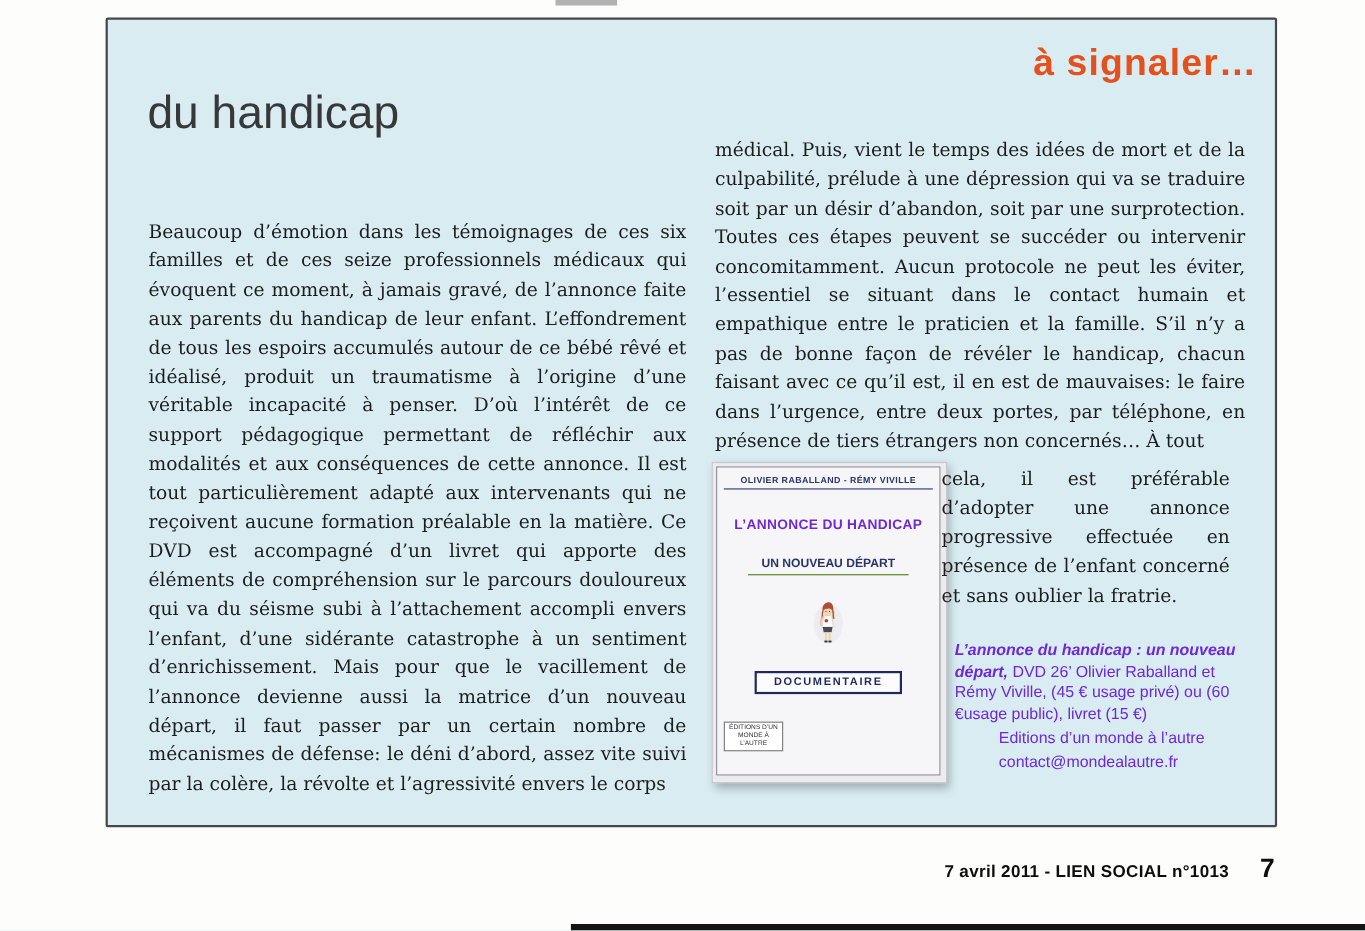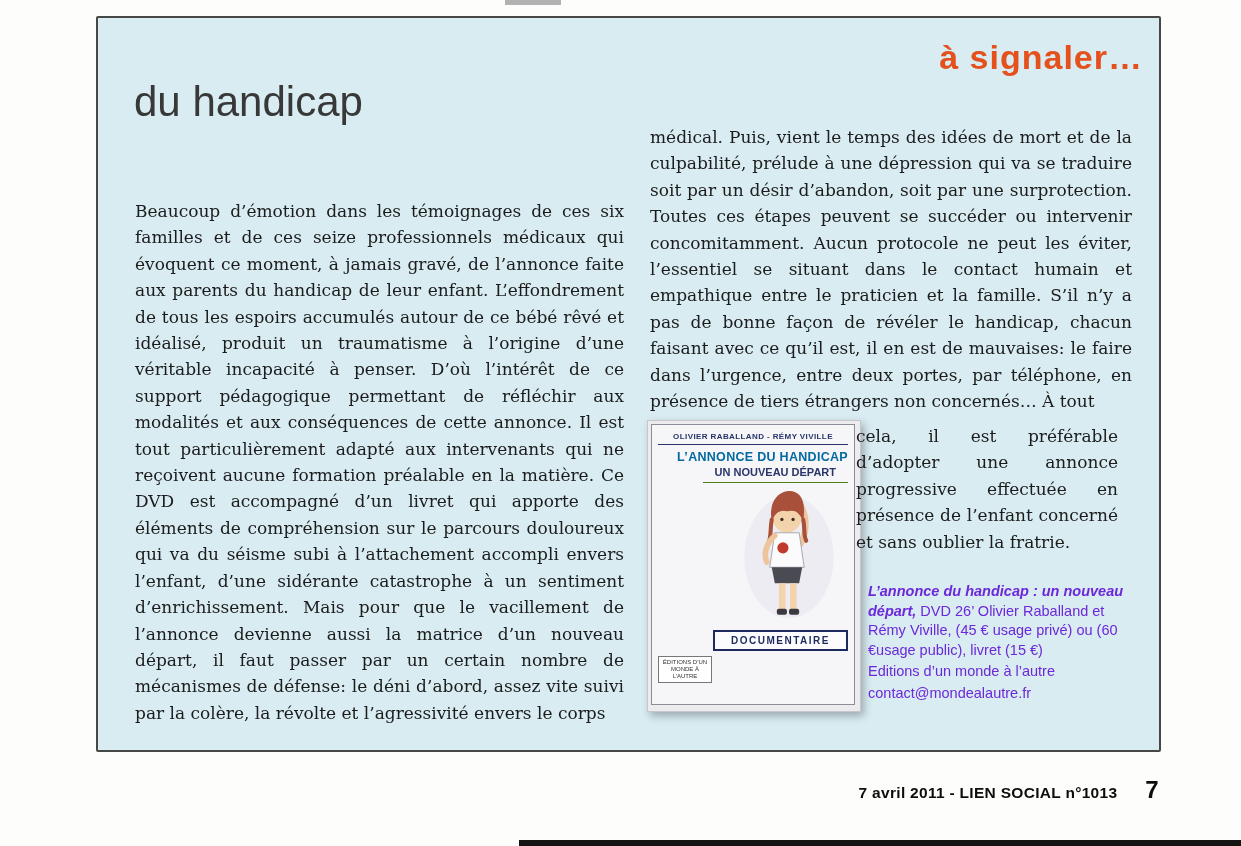--- a/index.html
+++ b/index.html
@@ -31,48 +31,48 @@
   .part2{position:absolute;left:206px;top:299px;width:262px;margin:0;}
   
   .dvd{
     position:absolute;left:-3px;top:296px;width:212px;height:290px;
     background:#ececef;border:1px solid #c6c6cc;
     box-shadow:3px 4px 8px rgba(0,0,0,.28);
   }
   .dvd-card{
     position:absolute;left:3px;top:3px;right:5px;bottom:6px;
     background:#f6f5f8;border:1px solid #8d8d99;
-    display:flex;flex-direction:column;align-items:flex-end;
-    padding:7px 6px 21px;box-sizing:border-box;
+    display:flex;flex-direction:column;align-items:center;
+    padding:7px 6px 21px;box-sizing:border-box;gap:20px;
   }
   .dvd-authors{
     font-size:8px;font-weight:bold;color:#27356b;letter-spacing:.4px;
     border-bottom:1px solid #27356b;padding-bottom:3px;width:100%;text-align:center;
   }
-  .dvd-title{margin-top:5px;font-size:12.5px;font-weight:bold;color:#0369a1;letter-spacing:.3px;text-align:center;}
+  .dvd-title{margin-top:5px;font-size:12.5px;font-weight:bold;color:#6d28d9;letter-spacing:.3px;text-align:center;}
   .dvd-subtitle{
     font-size:11px;font-weight:bold;color:#27356b;margin-top:2px;
     border-bottom:1px solid #4d7c0f;padding:0 12px 4px;text-align:center;
   }
   .dvd-art{margin:3px 0 2px;}
   .dvd-genre{
     border:2px solid #1d2a5e;color:#1d2a5e;font-weight:bold;font-size:10px;
     letter-spacing:1.5px;padding:3px 16px;background:#fcfcfe;margin-bottom:5px;
   }
   .dvd-pub{
     align-self:flex-start;font-size:6px;line-height:7px;color:#333;
     width:50px;text-align:center;border:1px solid #777;padding:2px 1px;background:#fff;
   }
   
   .caption{
     position:absolute;left:218px;top:458px;width:268px;
     font-size:14.5px;line-height:19.5px;color:#6d28d9;
   }
   .cap-bold{font-weight:bold;font-style:italic;}
-  .cap-line{margin-top:2px;}
+  .cap-line{margin-top:2px;margin-left:40px;}
   
   .footer{
     position:absolute;right:82px;top:776px;display:flex;align-items:baseline;gap:28px;
     font-weight:bold;font-size:15.5px;color:#0d0d0d;letter-spacing:.3px;
   }
   .pageno{font-size:24px;}
   .scan-line-bottom{position:absolute;left:519px;top:840px;width:722px;height:6px;background:#141414;}
   .scan-mark-top{position:absolute;left:505px;top:0;width:56px;height:5px;background:#8a8a8a;opacity:.65;}
 </style>
 </head>

